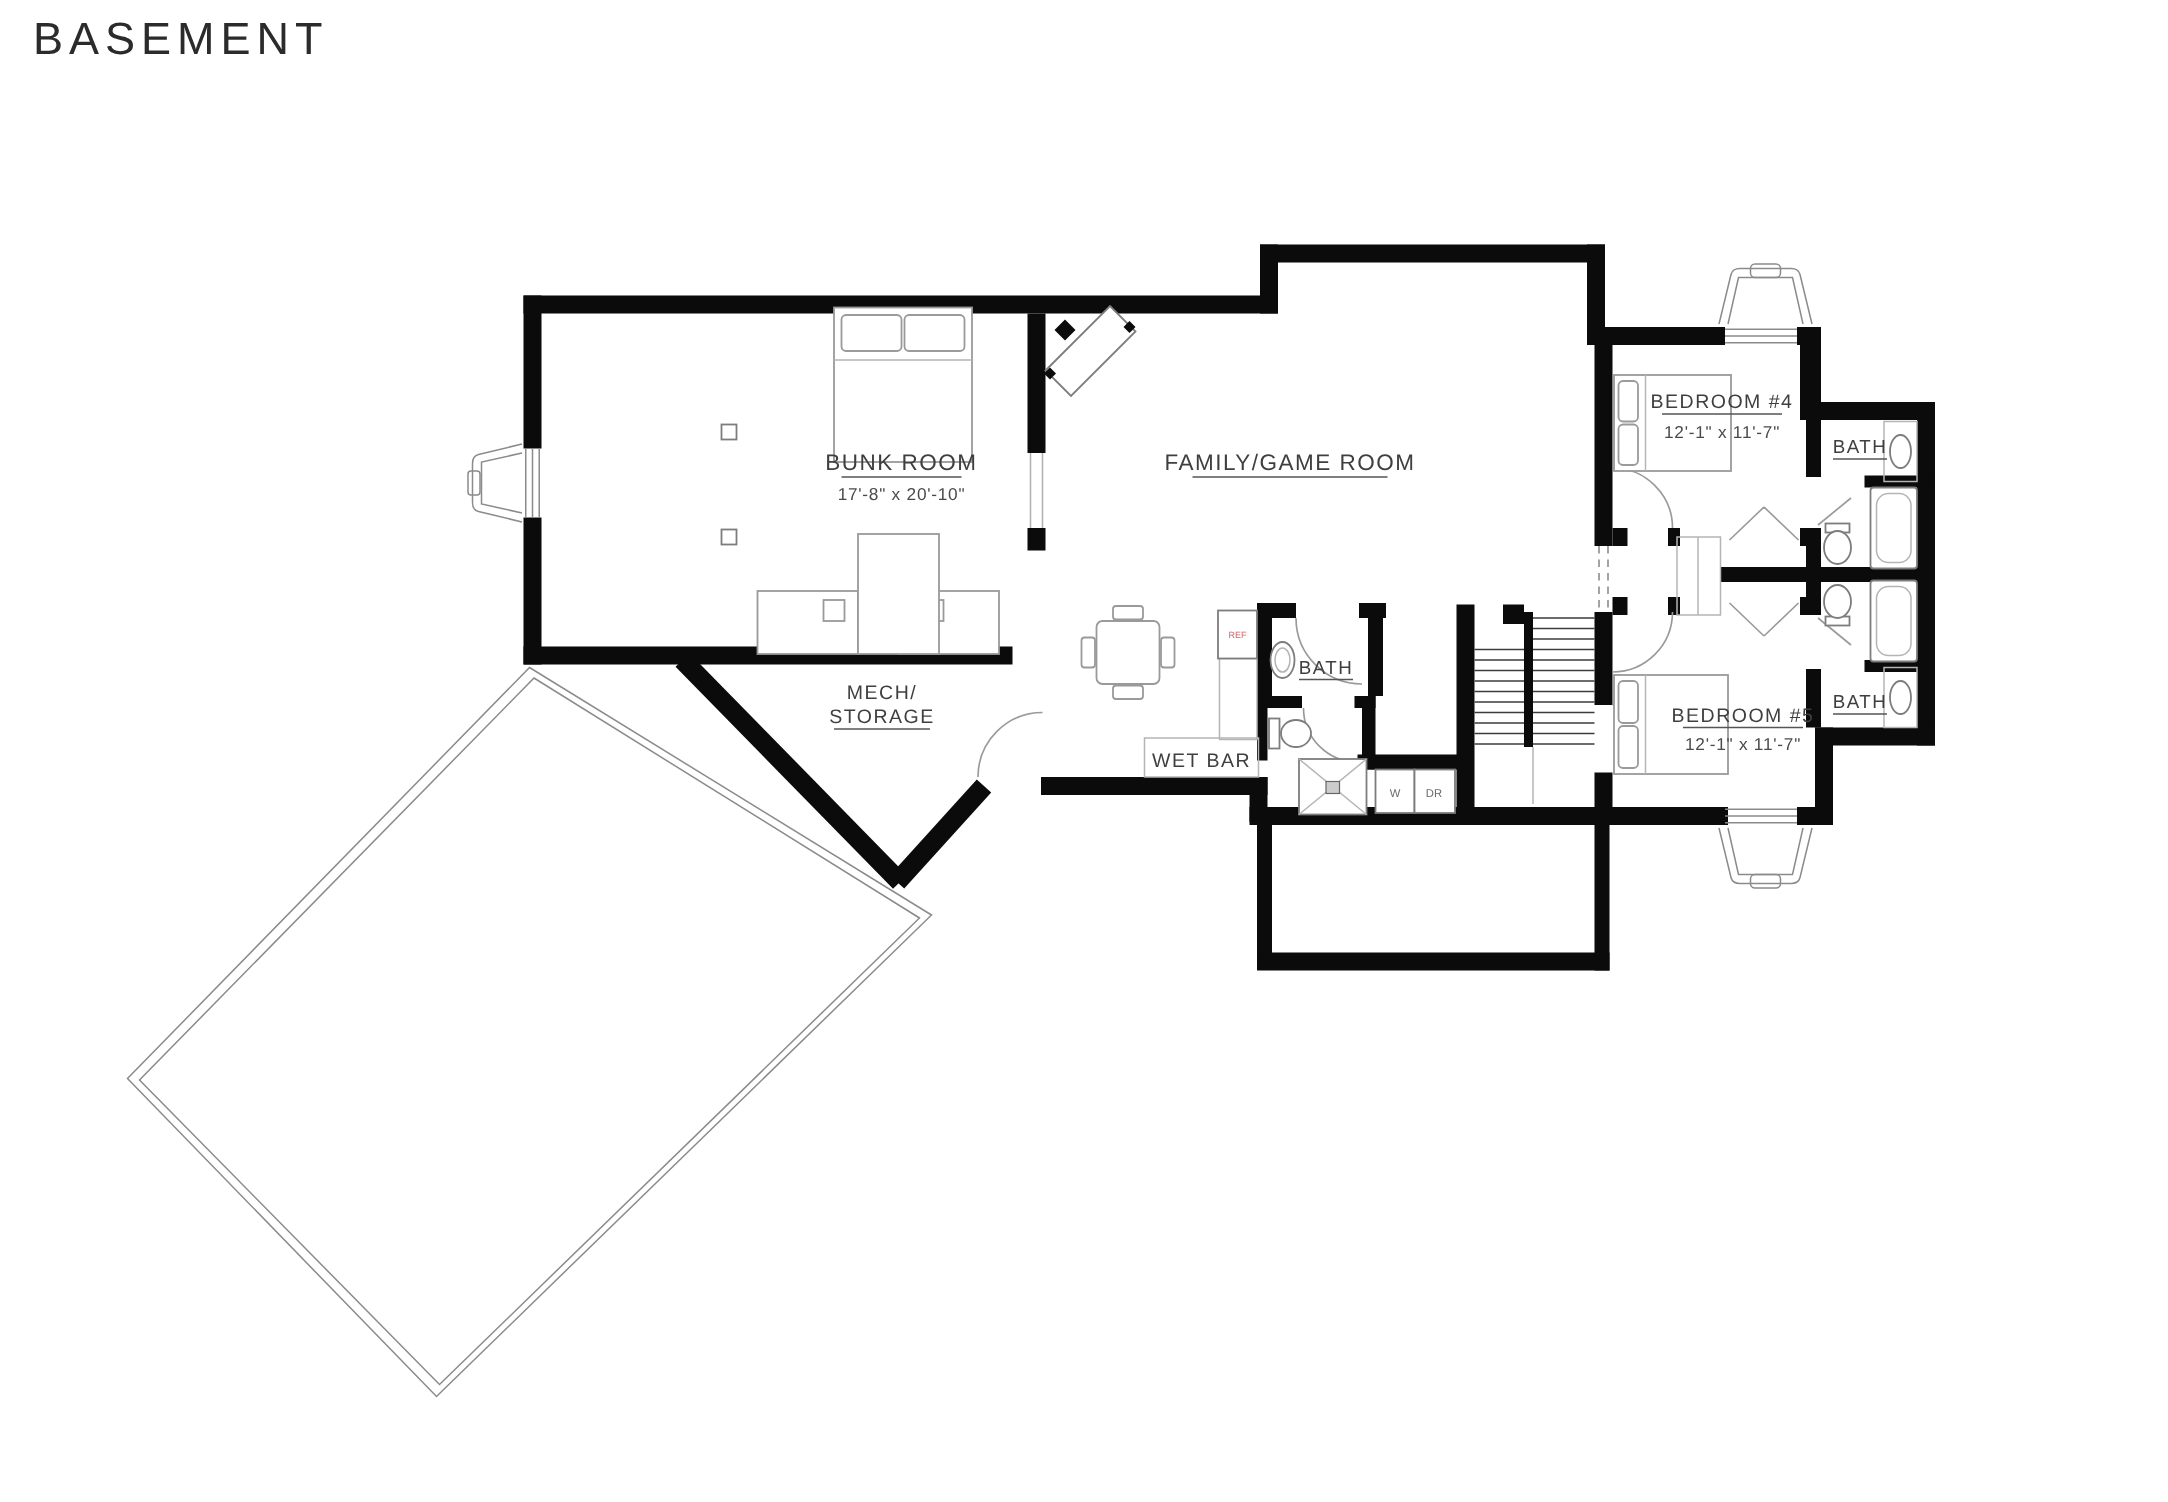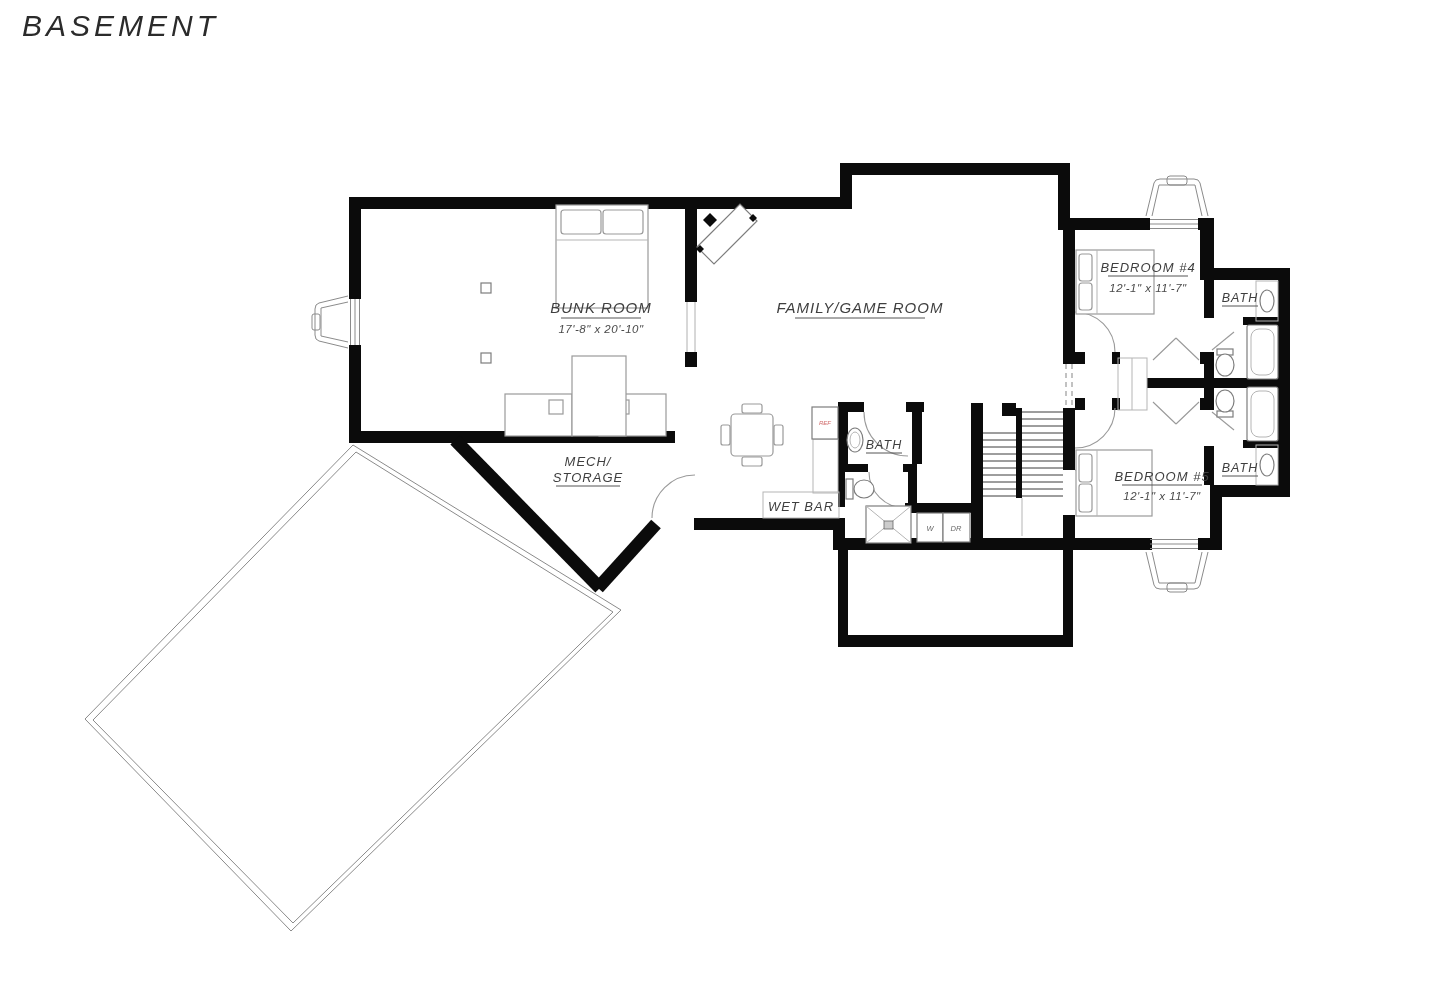--- a/index.html
+++ b/index.html
@@ -1,16 +1,16 @@
 <!DOCTYPE html>
 <html><head>
 <meta charset="utf-8">
 <style>
   html,body{margin:0;padding:0;background:#ffffff;}
-  .plan-wrap{position:relative;width:1445px;height:1001px;background:#fff;overflow:hidden;font-style:italic;}
+  .plan-wrap{position:relative;width:1445px;height:1001px;background:#fff;overflow:hidden;}
   svg{display:block;}
   svg text{font-family:"Liberation Sans", sans-serif;fill:#3f3f3f;}
   .title-text{font-size:30px;letter-spacing:4px;fill:#2b2b2b;}
   .room-lbl{font-size:15px;letter-spacing:1px;}
   .room-lbl-sm{font-size:13px;letter-spacing:1px;}
   .bath-lbl{font-size:12.5px;letter-spacing:1px;}
   .dims-lbl{font-size:11.5px;letter-spacing:.5px;fill:#4a4a4a;}
   .tiny-lbl{font-size:7.5px;fill:#6a6a6a;}
   .ref-lbl{font-size:6px;fill:#d06a6a;}
   .wall{fill:#0b0b0b;stroke:none;}

